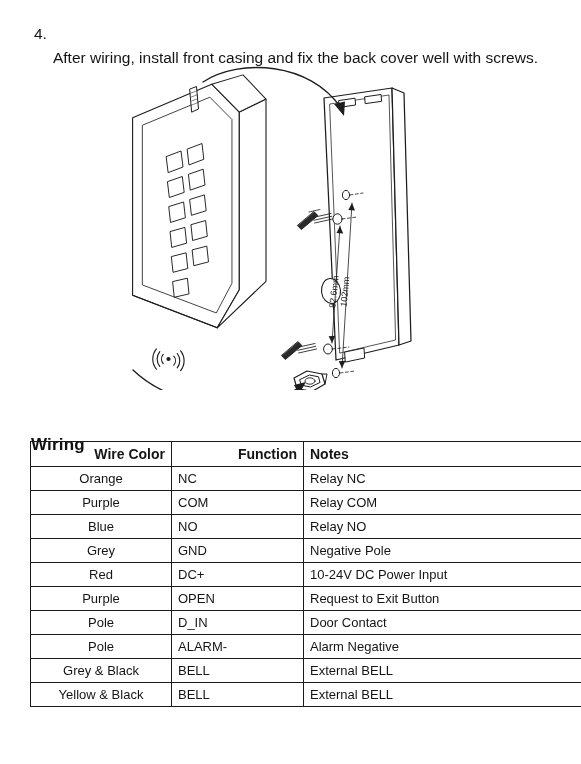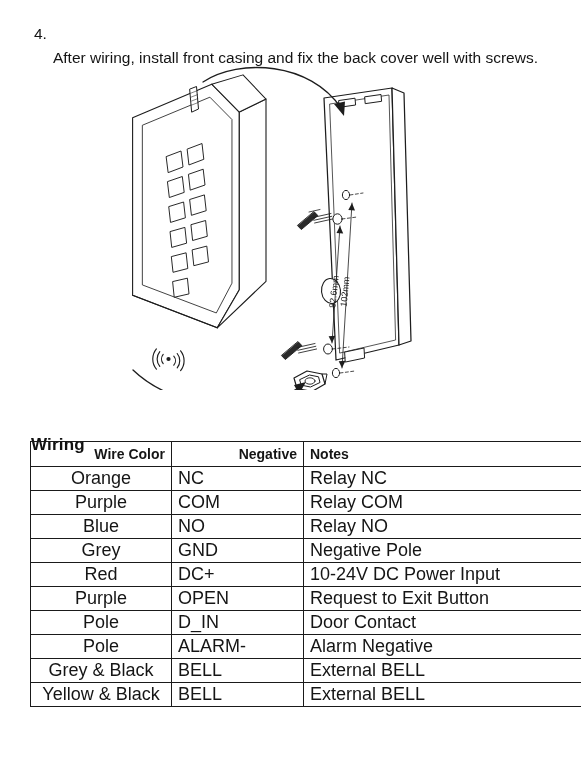--- a/index.html
+++ b/index.html
@@ -70,21 +70,21 @@
   table#wiring-table {
     border-collapse: collapse;
     width: 521px;
     table-layout: fixed;
   }
   table#wiring-table td,
   table#wiring-table th {
     border: 1.3px solid #1a1a1a;
     height: 23px;
     padding: 0 6px;
-    font-size: 18px;
+    font-size: 13px;
     color: #151515;
     font-weight: normal;
     overflow: hidden;
     white-space: nowrap;
   }
   table#wiring-table thead th {
     font-weight: bold;
     font-size: 14px;
     height: 24px;
   }
@@ -234,21 +234,21 @@
   </svg>
 </div>
 
 <div id="wiring-title">Wiring</div>
 
 <div id="wiring-table-wrap">
   <table id="wiring-table">
     <thead>
       <tr>
         <th class="col-wire">Wire Color</th>
-        <th class="col-func">Negative</th>
+        <th class="col-func">Function</th>
         <th class="col-note">Notes</th>
       </tr>
     </thead>
     <tbody id="wiring-tbody">
         <tr>
           <td class="col-wire">Orange</td>
           <td class="col-func">NC</td>
           <td class="col-note">Relay NC</td>
         </tr>
         <tr>

